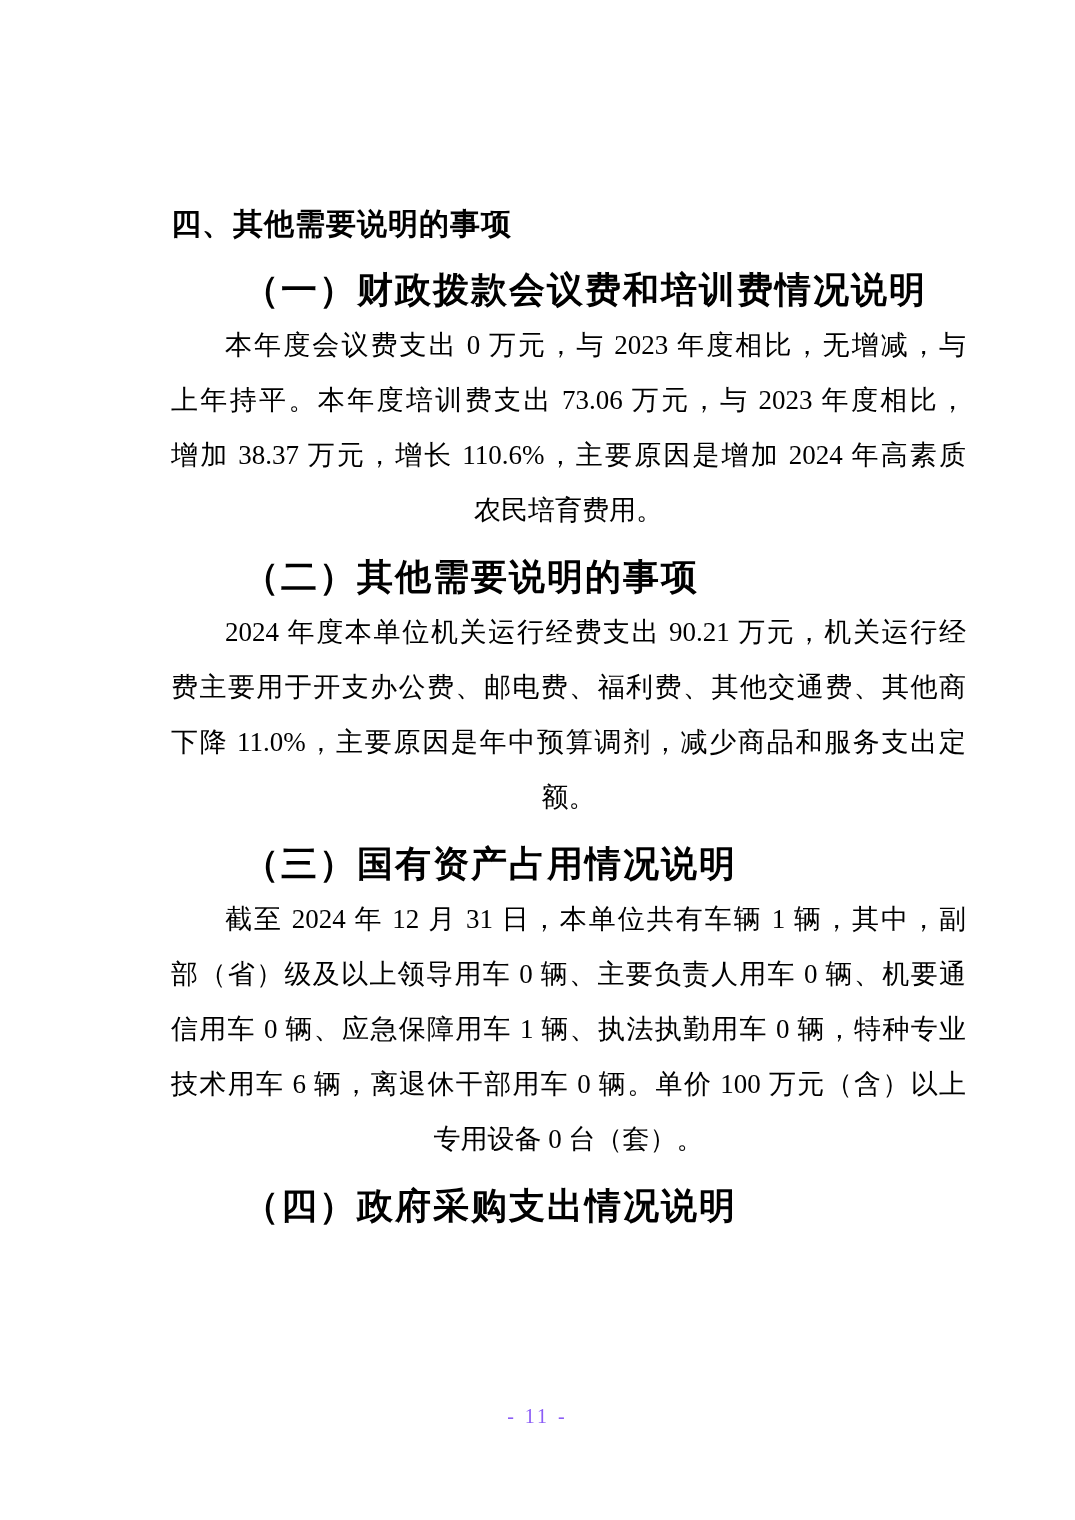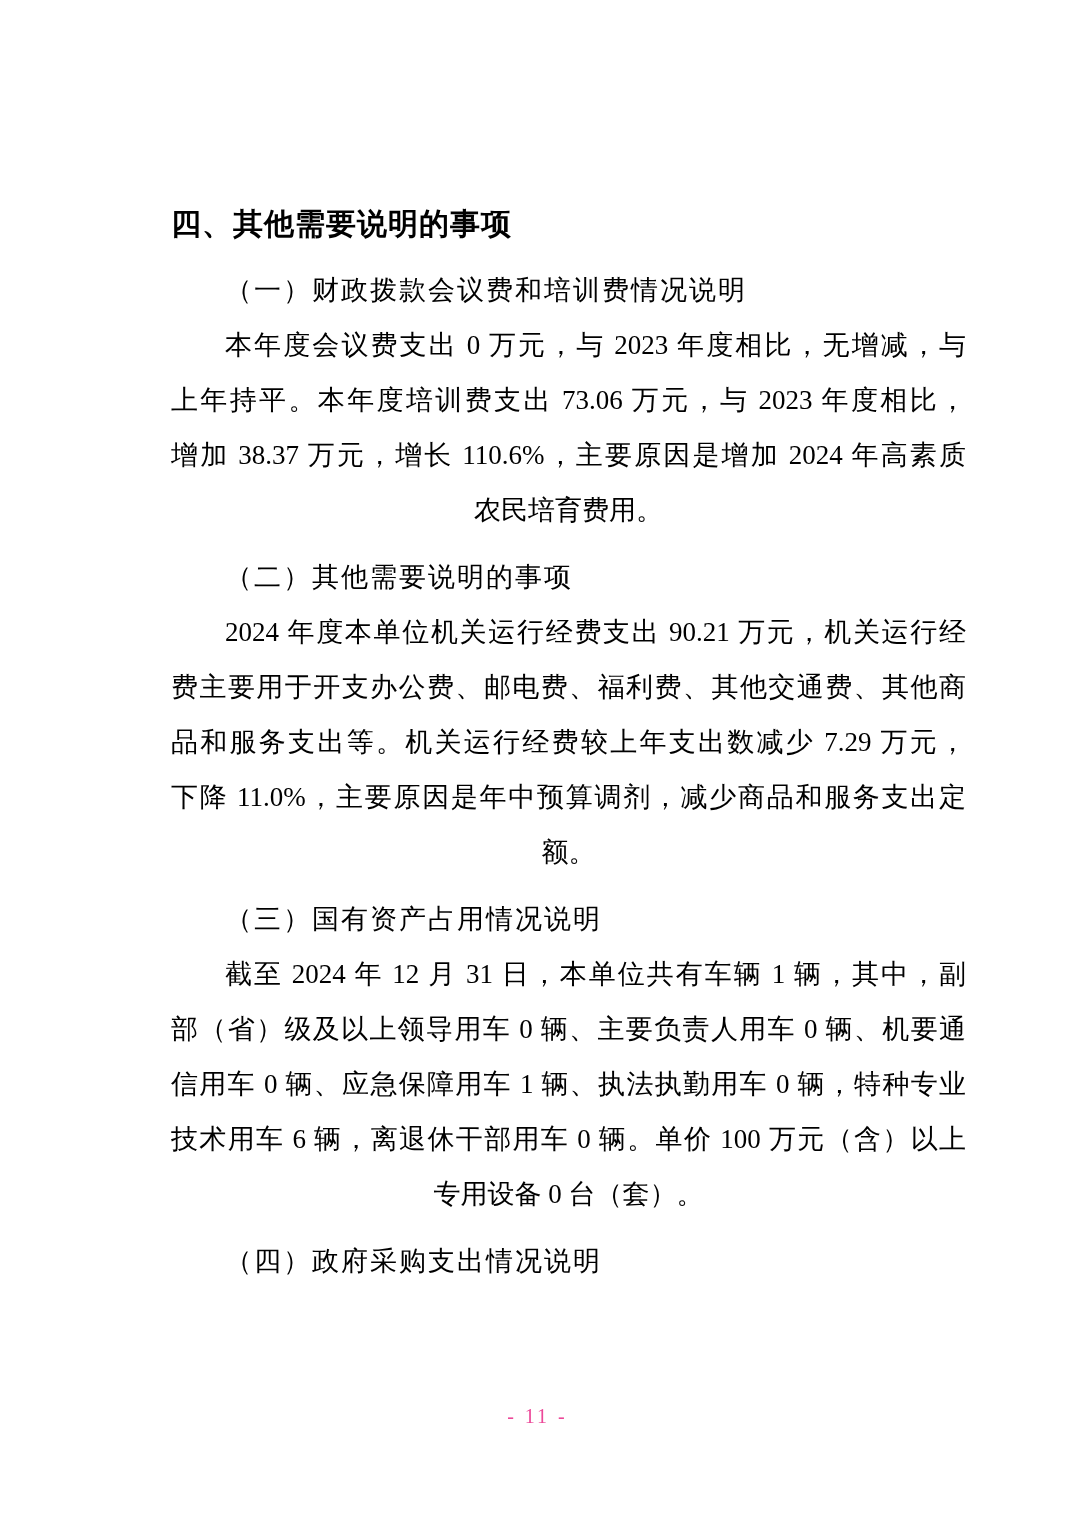--- a/index.html
+++ b/index.html
@@ -25,27 +25,28 @@
   }
   .doc-title {
     font-family: "Liberation Sans", "DejaVu Sans", sans-serif;
     font-weight: bold;
     font-size: 30px;
     line-height: 55px;
     letter-spacing: 1px;
     white-space: nowrap;
   }
   .sub-heading {
-    font-size: 27px;
+    font-size: 36px;
     line-height: 55px;
     margin-top: 12px;
     text-indent: 2em;
     letter-spacing: 2px;
     white-space: nowrap;
     font-family: "Liberation Serif", "DejaVu Serif", serif;
+    font-weight: bold;
   }
   .para {
     margin: 0;
   }
   .line {
     font-size: 27px;
     line-height: 55px;
   }
   .fill {
     text-align: justify;
@@ -59,21 +60,21 @@
     text-indent: 2em;
   }
   .page-number {
     position: absolute;
     left: 0;
     right: 0;
     top: 1405px;
     text-align: center;
     font-size: 20px;
     letter-spacing: 3px;
-    color: #ec4899;
+    color: #8b5cf6;
   }
 </style>
 </head>
 <body>
 
 <div class="page">
   <div class="content">
 
     <div class="doc-title">四、其他需要说明的事项</div>
 
@@ -82,21 +83,20 @@
       <div class="line fill indent">本年度会议费支出 0 万元，与 2023 年度相比，无增减，与</div>
       <div class="line fill">上年持平。本年度培训费支出 73.06 万元，与 2023 年度相比，</div>
       <div class="line fill">增加 38.37 万元，增长 110.6%，主要原因是增加 2024 年高素质</div>
       <div class="line last">农民培育费用。</div>
     </div>
 
     <div class="sub-heading">（二）其他需要说明的事项</div>
     <div class="para">
       <div class="line fill indent">2024 年度本单位机关运行经费支出 90.21 万元，机关运行经</div>
       <div class="line fill">费主要用于开支办公费、邮电费、福利费、其他交通费、其他商</div>
-      <div class="line fill">品和服务支出等。机关运行经费较上年支出数减少 7.29 万元，</div>
       <div class="line fill">下降 11.0%，主要原因是年中预算调剂，减少商品和服务支出定</div>
       <div class="line last">额。</div>
     </div>
 
     <div class="sub-heading">（三）国有资产占用情况说明</div>
     <div class="para">
       <div class="line fill indent">截至 2024 年 12 月 31 日，本单位共有车辆 1 辆，其中，副</div>
       <div class="line fill">部（省）级及以上领导用车 0 辆、主要负责人用车 0 辆、机要通</div>
       <div class="line fill">信用车 0 辆、应急保障用车 1 辆、执法执勤用车 0 辆，特种专业</div>
       <div class="line fill">技术用车 6 辆，离退休干部用车 0 辆。单价 100 万元（含）以上</div>

